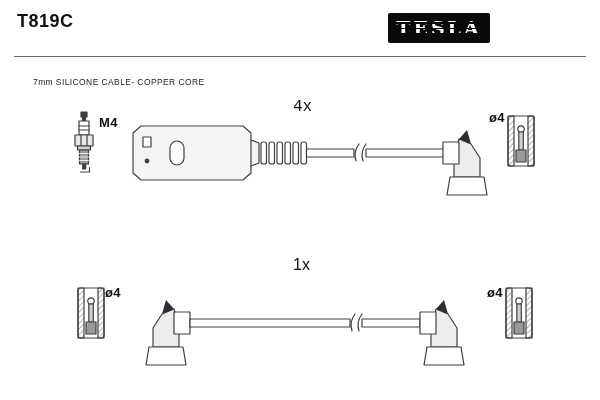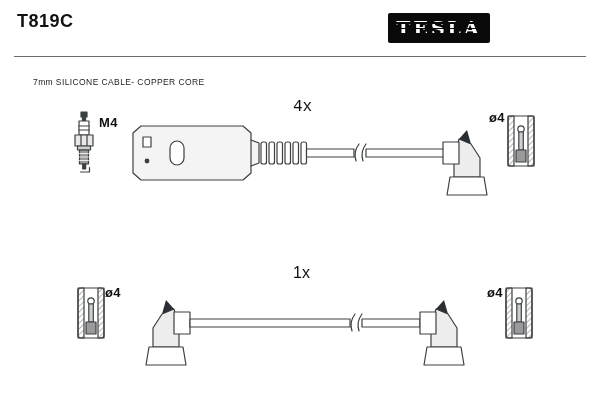--- a/index.html
+++ b/index.html
@@ -28,21 +28,21 @@
   <div class="subtitle">7mm SILICONE CABLE- COPPER CORE</div>
   <div class="logo">
     <span class="logo-text">TESLA</span>
     <span class="stripe s1"></span>
     <span class="stripe s2"></span>
     <span class="stripe s3"></span>
   </div>
   <div class="header-rule"></div>
 
   <span class="lbl qty" style="left:293px;top:98px;font-family:Liberation Mono, monospace;">4x</span>
-  <span class="lbl qty" style="left:293px;top:264px;">1x</span>
+  <span class="lbl qty" style="left:293px;top:256px;">1x</span>
   <span class="lbl small-lbl" style="left:99px;top:115px;">M4</span>
   <span class="lbl small-lbl" style="left:489px;top:110px;">ø4</span>
   <span class="lbl small-lbl" style="left:105px;top:285px;">ø4</span>
   <span class="lbl small-lbl" style="left:487px;top:285px;">ø4</span>
 
   <svg class="art" width="600" height="400" viewBox="0 0 600 400">
     <defs>
       <pattern id="hatch" patternUnits="userSpaceOnUse" width="4" height="4" patternTransform="rotate(45)">
         <line x1="0" y1="0" x2="0" y2="4" stroke="#6a6f73" stroke-width="1"></line>
       </pattern>

